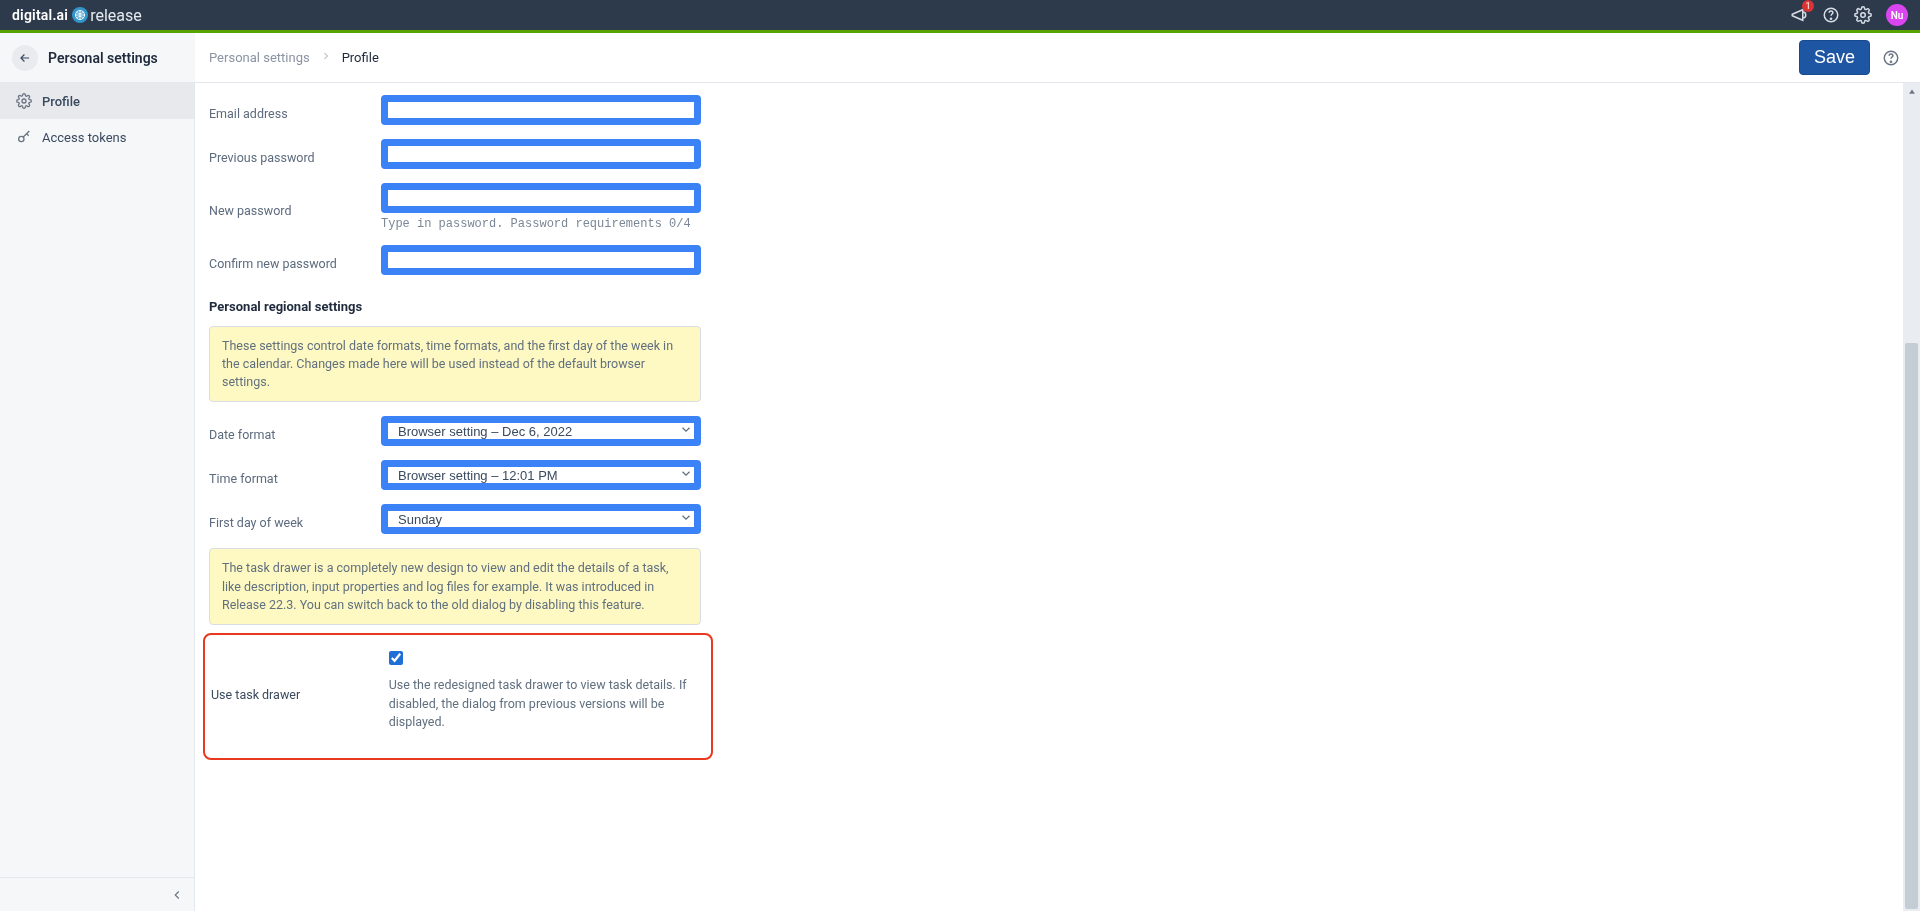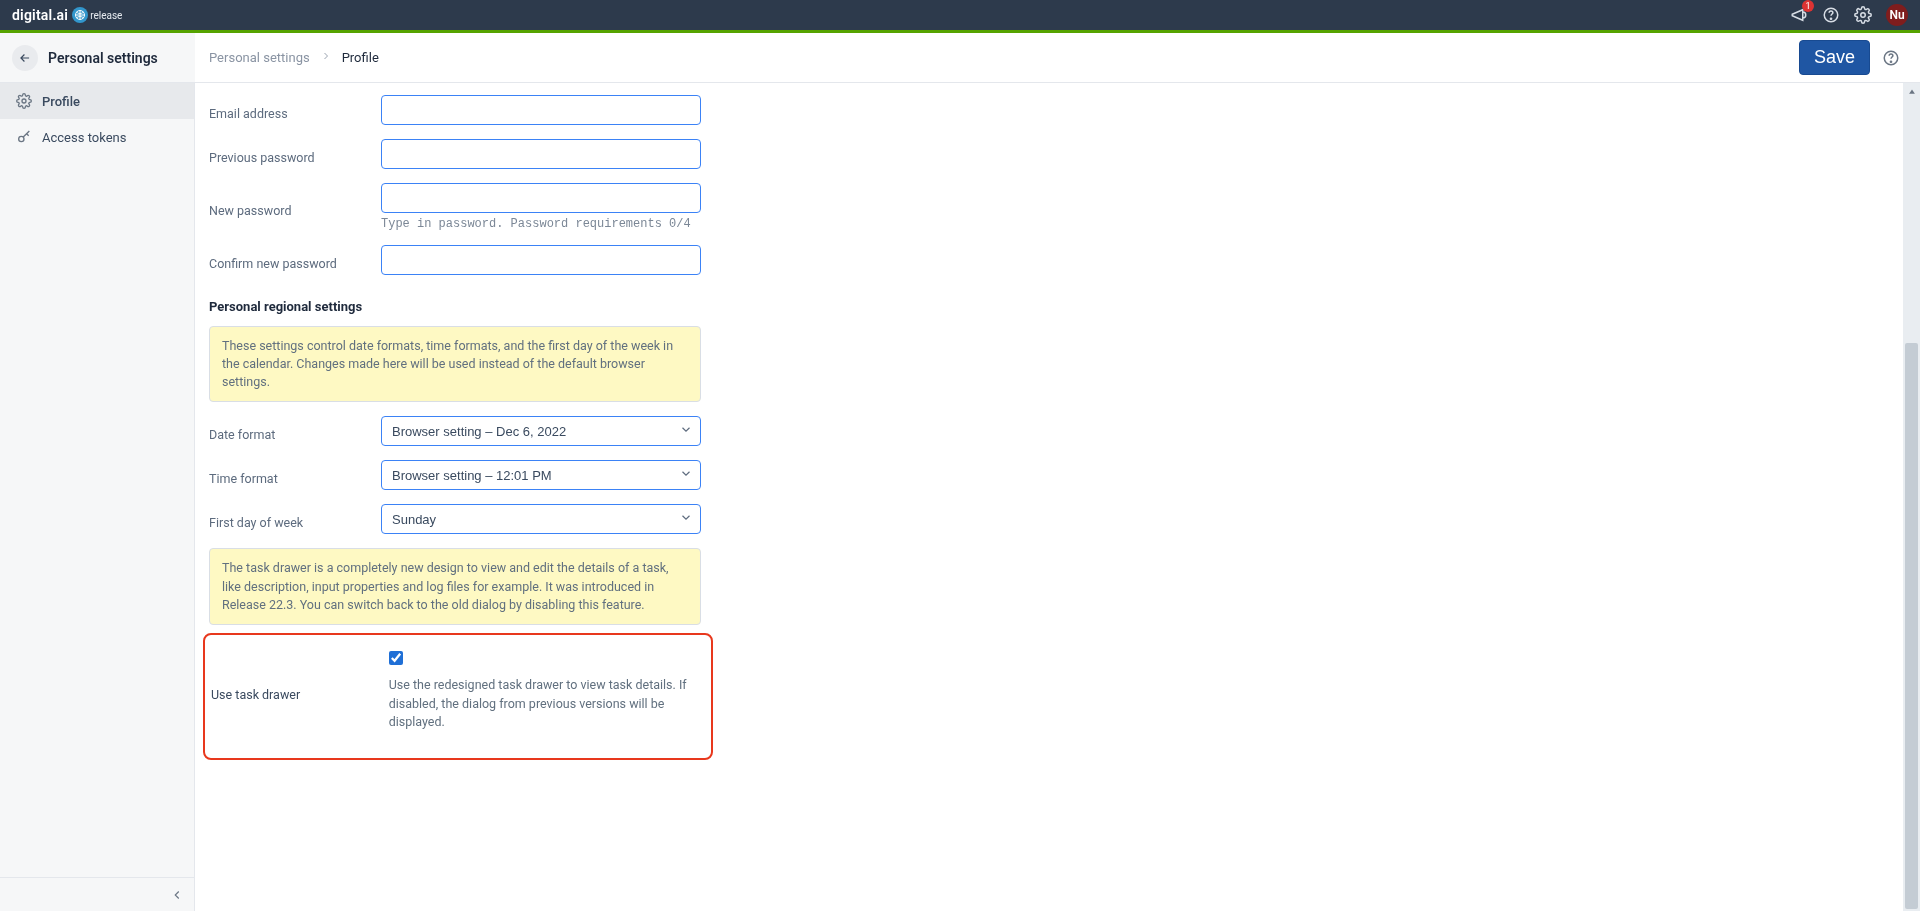--- a/index.html
+++ b/index.html
@@ -5,27 +5,27 @@
   * { box-sizing: border-box; margin: 0; padding: 0; }
   html, body { height: 100%; font-family: -apple-system, BlinkMacSystemFont, "Segoe UI", Roboto, "Helvetica Neue", Arial, sans-serif; font-size: 13px; color: #1f2a3c; }
   body { display: flex; flex-direction: column; overflow: hidden; }
 
   
   .topbar { height: 30px; background: #2d3a4c; display: flex; align-items: center; padding: 0 12px; color: #fff; flex-shrink: 0; }
   .topbar .brand { display: flex; align-items: center; gap: 0; }
   .topbar .brand-text1 { font-weight: 600; font-size: 14px; color: #fff; letter-spacing: 0.2px; }
   .topbar .brand-icon { width: 16px; height: 16px; background: #3296cc; border-radius: 50%; display: inline-flex; align-items: center; justify-content: center; margin-left: 4px; }
   .topbar .brand-icon svg { width: 12px; height: 12px; }
-  .topbar .brand-text2 { font-weight: 400; font-size: 10px; color: #e6eaef; margin-left: 2px; }
+  .topbar .brand-text2 { font-weight: 400; font-size: 16px; color: #e6eaef; margin-left: 2px; }
   .topbar .spacer { flex: 1; }
   .topbar .icons { display: flex; align-items: center; gap: 14px; }
   .topbar .icon-btn { position: relative; width: 18px; height: 18px; display: inline-flex; align-items: center; justify-content: center; color: #d7dde5; cursor: pointer; }
   .topbar .icon-btn svg { width: 18px; height: 18px; }
   .topbar .badge { position: absolute; top: -6px; right: -6px; background: #d33; color: #fff; border-radius: 8px; font-size: 9px; line-height: 12px; min-width: 12px; text-align: center; padding: 0 3px; }
-  .topbar .avatar { width: 22px; height: 22px; border-radius: 50%; background: #7f1d1d; color: #fff; display: inline-flex; align-items: center; justify-content: center; font-size: 12px; font-weight: 600; cursor: pointer; }
+  .topbar .avatar { width: 22px; height: 22px; border-radius: 50%; background: #d946ef; color: #fff; display: inline-flex; align-items: center; justify-content: center; font-size: 10px; font-weight: 600; cursor: pointer; }
   .greenbar { height: 3px; background: #56a300; flex-shrink: 0; }
 
   
   .subheader { height: 50px; border-bottom: 1px solid #e4e7ec; display: flex; align-items: center; background: #fff; flex-shrink: 0; }
   .subheader .left { width: 195px; display: flex; align-items: center; gap: 10px; padding: 0 12px; border-right: none; background:#f6f7f8; height:100%; }
   .subheader .back-btn { width: 26px; height: 26px; border-radius: 50%; background: #e9ebee; display: inline-flex; align-items: center; justify-content: center; cursor: pointer; }
   .subheader .back-btn svg { width: 14px; height: 14px; color:#3a4a5f; }
   .subheader .left-title { font-weight: 600; font-size: 14px; color: #1f2a3c; }
   .subheader .breadcrumb { display: flex; align-items: center; gap: 10px; padding-left: 14px; color: #8a94a3; font-size: 13px; flex: 1; }
   .subheader .breadcrumb .current { color: #1f2a3c; }
@@ -48,21 +48,21 @@
   .right-scroll { width: 17px; background: #e9edf1; position: relative; }
   .right-scroll .up { position:absolute; top:2px; left:0; right:0; height:14px; display:flex; align-items:center; justify-content:center; color:#6a7482;}
   .right-scroll .thumb { position:absolute; top:260px; bottom:2px; left:2px; right:2px; background:#c4ccd4; border-radius:2px;}
 
   .form-row { display: flex; align-items: center; margin-bottom: 14px; }
   .form-row .label { width: 172px; padding-top: 6px; color: #5d6b7e; font-size: 12.5px; }
   .form-row .field { width: 320px; }
   .section-title { font-weight: 700; font-size: 13px; color: #1f2a3c; margin: 24px 0 12px 0; }
   .first-row { margin-top: 12px; }
   input[type=text], input[type=password], .select {
-    width: 100%; height: 30px; border: 1px solid #3b82f6; border-radius: 4px; padding: 4px 10px; font-size: 13px; color: #3a4a5f; background:#fff;
+    width: 100%; height: 30px; border: 7px solid #3b82f6; border-radius: 4px; padding: 4px 10px; font-size: 13px; color: #3a4a5f; background:#fff;
   }
   .hint { font-size: 12px; color: #7b8796; margin-top: 4px; font-family: Liberation Mono, monospace; }
   .info-box { border: 1px solid #d9dee5; background: #fef9c3; border-radius: 4px; padding: 10px 12px; color: #61707f; font-size: 12.5px; line-height: 1.45; width: 492px; }
   .select-wrap { position: relative; width: 320px; }
   .select { appearance: none; padding-right: 28px; background:#fff; cursor:pointer; }
   .select-caret { position: absolute; right: 8px; top: 50%; transform: translateY(-50%); pointer-events: none; color:#5d6b7e; }
   .select-caret svg{ width:14px; height:14px;}
 
   .highlight-box { border: 2px solid #e8381d; border-radius: 8px; padding: 16px 14px 18px 0; margin-top: 8px; width: 510px; margin-left:-6px; }
   .highlight-box .form-row { margin-bottom: 8px; margin-left:6px;}

